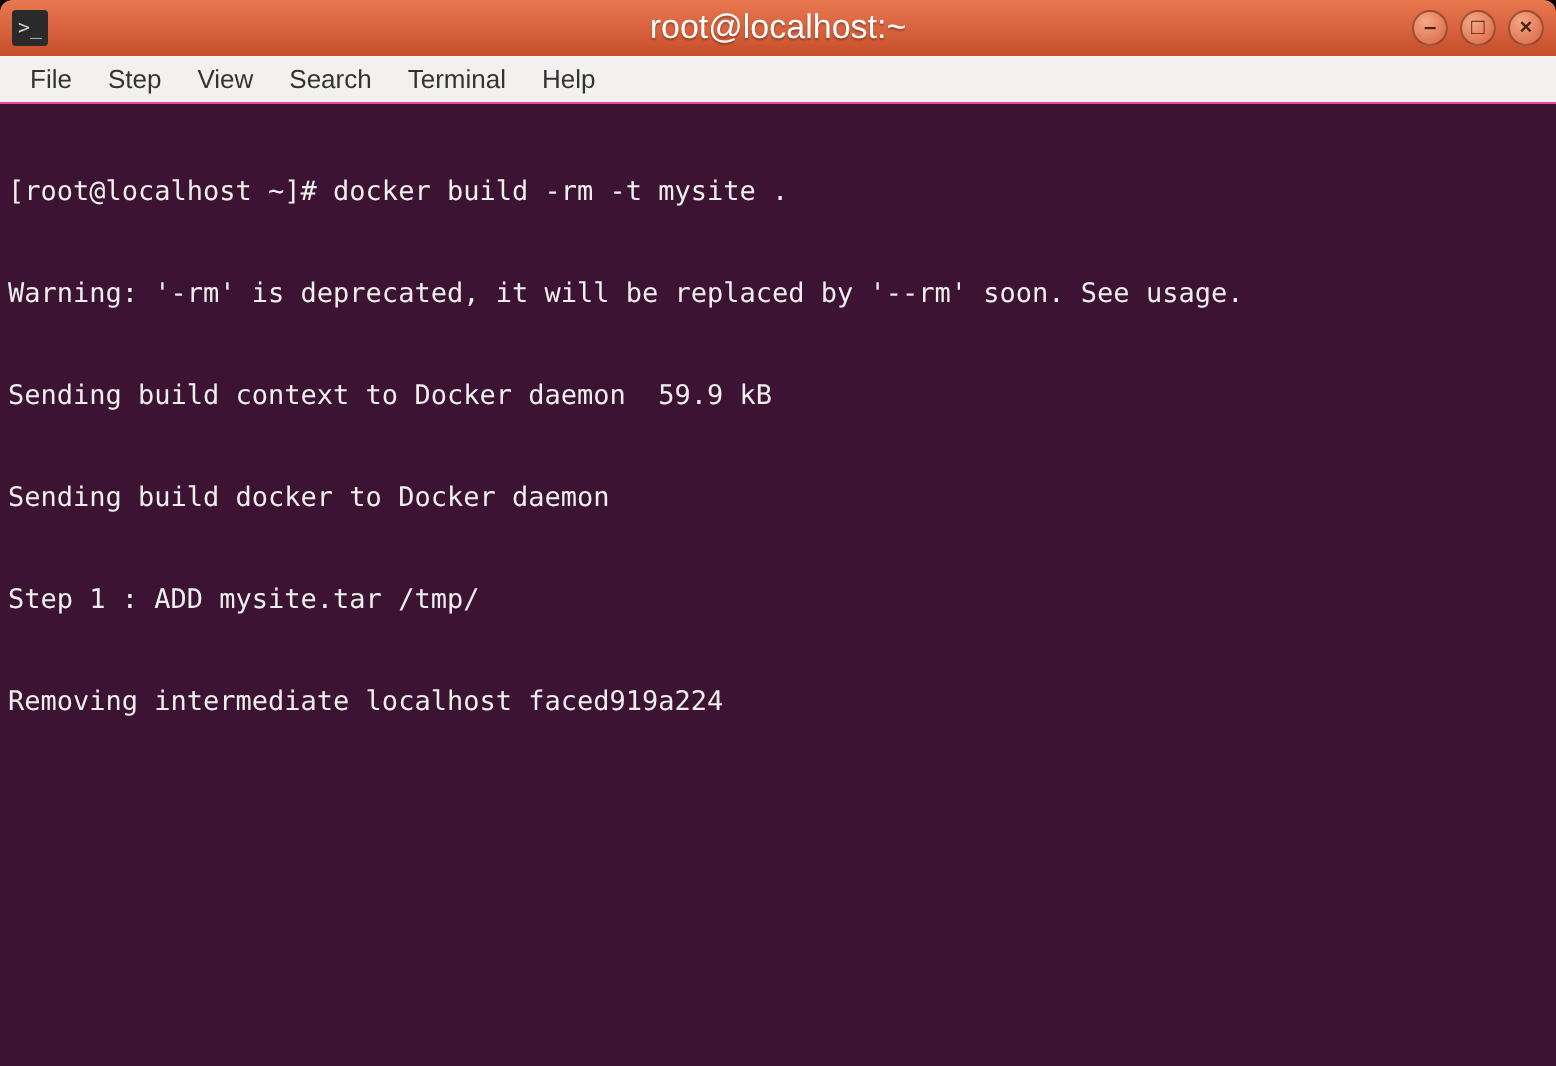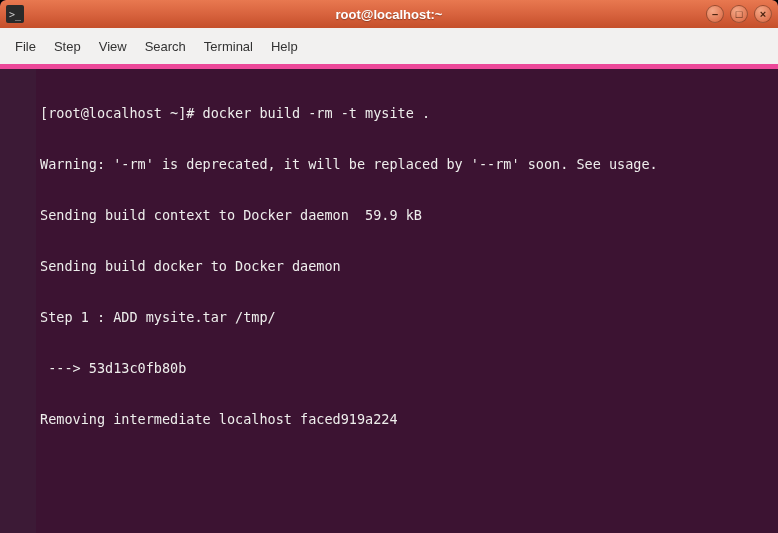--- a/index.html
+++ b/index.html
@@ -39,22 +39,22 @@
       color: #ccc;
       font-size: 10px;
       font-family: monospace;
       margin-right: 6px;
     }
     .titlebar-title {
       position: absolute;
       left: 50%;
       transform: translateX(-50%);
       color: #fff;
-      font-weight: bold;
-      font-size: 13px;
+      font-weight: normal;
+      font-size: 17px;
       text-shadow: 0 1px 1px rgba(0,0,0,0.3);
     }
     .titlebar-controls {
       margin-left: auto;
       display: flex;
       gap: 6px;
     }
     .titlebar-btn {
       width: 18px;
       height: 18px;
@@ -64,44 +64,43 @@
       display: flex;
       align-items: center;
       justify-content: center;
       font-size: 11px;
       color: #4a2310;
       cursor: pointer;
       font-weight: bold;
       line-height: 1;
     }
     .menubar {
-      height: 41px;
+      height: 24px;
       background: #f2f1f0;
       display: flex;
       align-items: center;
       padding: 0 6px;
-      border-bottom: 5px solid #ec4899;
+      border-bottom: 1px solid #ec4899;
     }
     .menu-item {
       padding: 3px 9px;
       font-size: 13px;
       color: #333;
       cursor: pointer;
     }
     .terminal {
       flex: 1;
       background: #3c1332;
       padding: 2px 4px;
       font-family: "DejaVu Sans Mono", "Liberation Mono", monospace;
       font-size: 13.5px;
       line-height: 17px;
       color: #eeeeec;
       overflow: hidden;
       white-space: pre;
-      margin-left: 36px;
     }
     .terminal-line {
       white-space: pre;
       min-height: 17px;
     }
   </style>
 </head>
 <body>
 
 <div class="window">
@@ -123,21 +122,20 @@
     <div class="menu-item">Terminal</div>
     <div class="menu-item">Help</div>
   </div>
 
   <div class="terminal">
     <div class="terminal-line">[root@localhost ~]# docker build -rm -t mysite .</div>
     <div class="terminal-line">Warning: '-rm' is deprecated, it will be replaced by '--rm' soon. See usage.</div>
     <div class="terminal-line">Sending build context to Docker daemon  59.9 kB</div>
     <div class="terminal-line">Sending build docker to Docker daemon </div>
     <div class="terminal-line">Step 1 : ADD mysite.tar /tmp/</div>
-    <div class="terminal-line"> ---&gt; 53d13c0fb80b</div>
     <div class="terminal-line">Removing intermediate localhost faced919a224</div>
     
     
     
     
     
     
     
     
     

